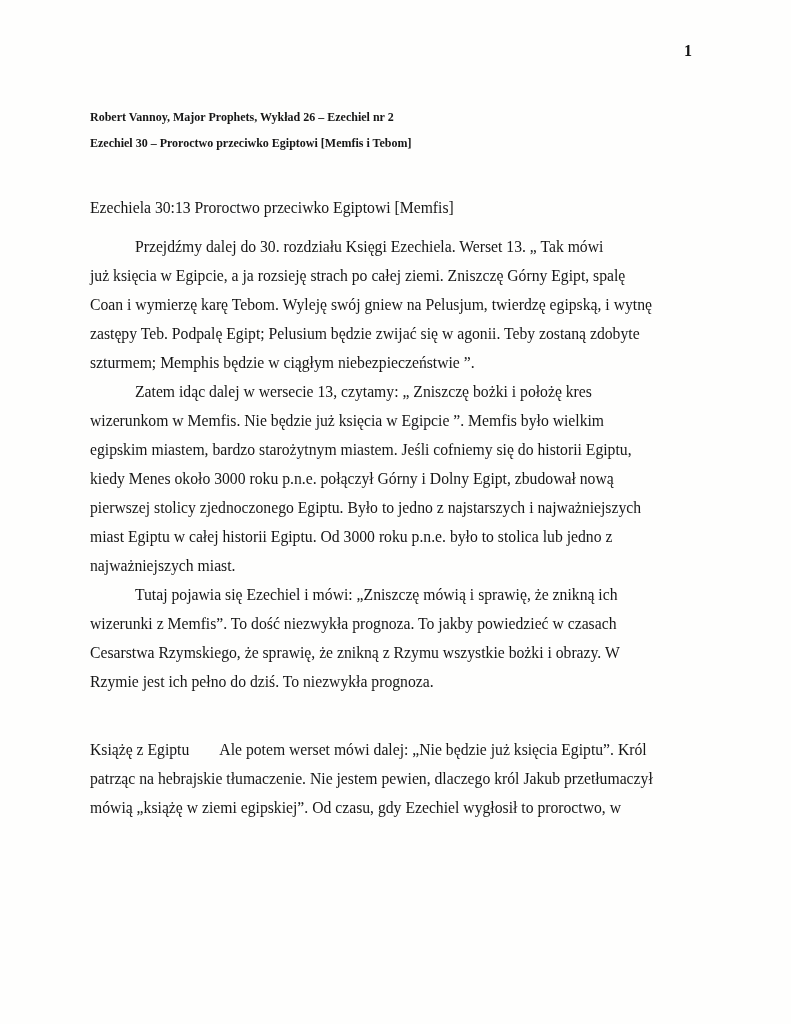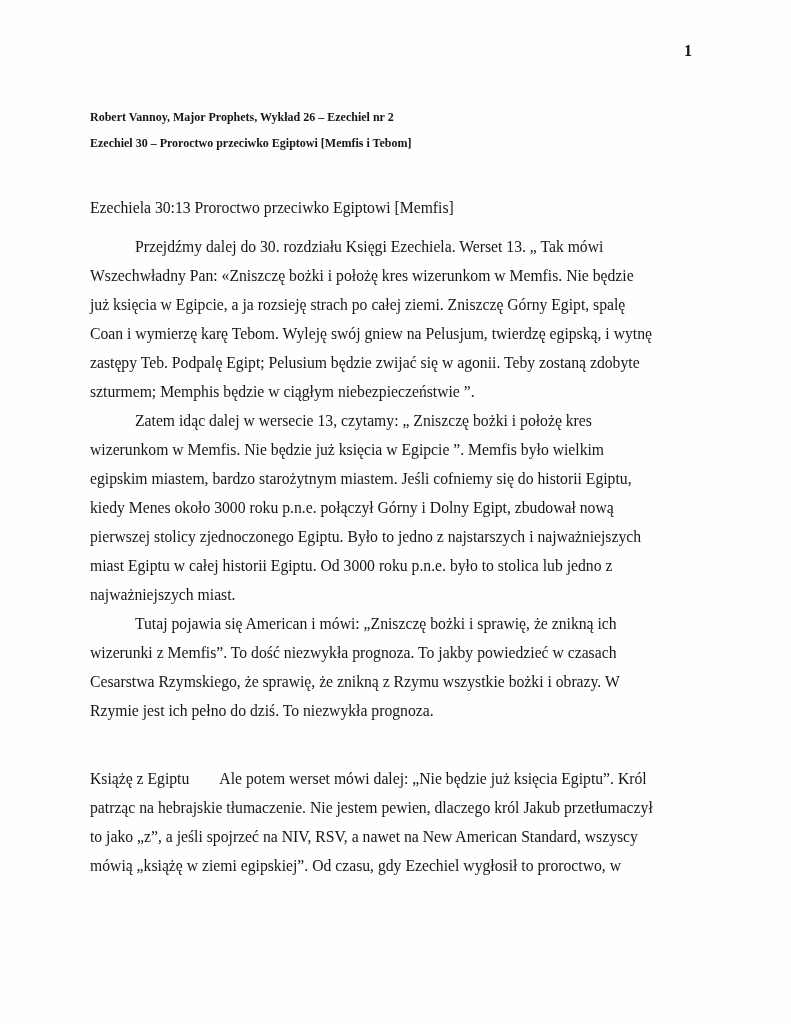--- a/index.html
+++ b/index.html
@@ -71,42 +71,40 @@
   <div class="page-number">1</div>
   <div class="content">
     <div class="doc-title">
       <div class="title-line">Robert Vannoy, Major Prophets, Wykład 26 – Ezechiel nr 2</div>
       <div class="title-line">Ezechiel 30 – Proroctwo przeciwko Egiptowi [Memfis i Tebom]</div>
     </div>
     <div class="section-heading">Ezechiela 30:13 Proroctwo przeciwko Egiptowi [Memfis]</div>
     <div class="paragraphs">
         <div class="para">
           <div class="line indent">Przejdźmy dalej do 30. rozdziału Księgi Ezechiela. Werset 13. „ Tak mówi</div>
-          <div class="line">Wszechwładny Pan: «Zniszczę bożki i położę kres wizerunkom w Memfis. Nie będzie</div>
           <div class="line">już księcia w Egipcie, a ja rozsieję strach po całej ziemi. Zniszczę Górny Egipt, spalę</div>
           <div class="line">Coan i wymierzę karę Tebom. Wyleję swój gniew na Pelusjum, twierdzę egipską, i wytnę</div>
           <div class="line">zastępy Teb. Podpalę Egipt; Pelusium będzie zwijać się w agonii. Teby zostaną zdobyte</div>
           <div class="line">szturmem; Memphis będzie w ciągłym niebezpieczeństwie ”.</div>
         </div>
         <div class="para">
           <div class="line indent">Zatem idąc dalej w wersecie 13, czytamy: „ Zniszczę bożki i położę kres</div>
           <div class="line">wizerunkom w Memfis. Nie będzie już księcia w Egipcie ”. Memfis było wielkim</div>
           <div class="line">egipskim miastem, bardzo starożytnym miastem. Jeśli cofniemy się do historii Egiptu,</div>
           <div class="line">kiedy Menes około 3000 roku p.n.e. połączył Górny i Dolny Egipt, zbudował nową</div>
           <div class="line">pierwszej stolicy zjednoczonego Egiptu. Było to jedno z najstarszych i najważniejszych</div>
           <div class="line">miast Egiptu w całej historii Egiptu. Od 3000 roku p.n.e. było to stolica lub jedno z</div>
           <div class="line">najważniejszych miast.</div>
         </div>
         <div class="para">
-          <div class="line indent">Tutaj pojawia się American i mówi: „Zniszczę bożki i sprawię, że znikną ich</div>
+          <div class="line indent">Tutaj pojawia się Ezechiel i mówi: „Zniszczę mówią i sprawię, że znikną ich</div>
           <div class="line">wizerunki z Memfis”. To dość niezwykła prognoza. To jakby powiedzieć w czasach</div>
           <div class="line">Cesarstwa Rzymskiego, że sprawię, że znikną z Rzymu wszystkie bożki i obrazy. W</div>
           <div class="line">Rzymie jest ich pełno do dziś. To niezwykła prognoza.</div>
         </div>
         <div class="para spaced">
           <div class="line"><span>Książę z Egiptu</span><span class="tab-gap"></span><span>Ale potem werset mówi dalej: „Nie będzie już księcia Egiptu”. Król</span></div>
           <div class="line">patrząc na hebrajskie tłumaczenie. Nie jestem pewien, dlaczego król Jakub przetłumaczył</div>
-          <div class="line">to jako „z”, a jeśli spojrzeć na NIV, RSV, a nawet na New American Standard, wszyscy</div>
           <div class="line">mówią „książę w ziemi egipskiej”. Od czasu, gdy Ezechiel wygłosił to proroctwo, w</div>
         </div>
       </div>
   </div>
 </div>
 
 </body></html>

